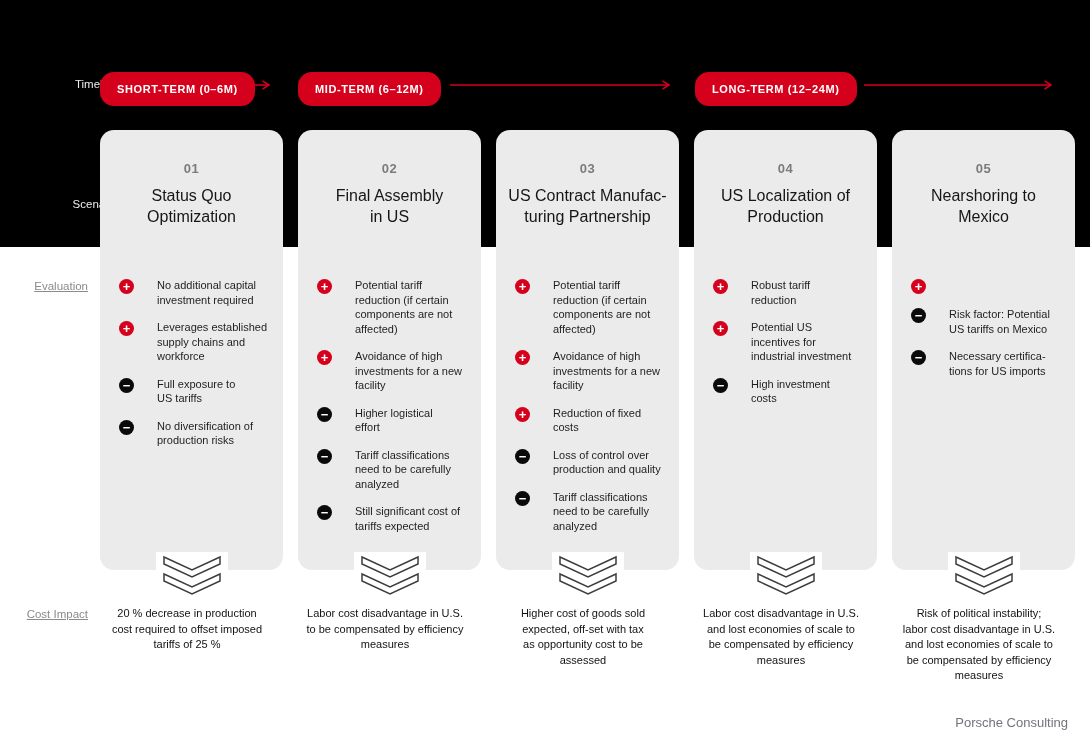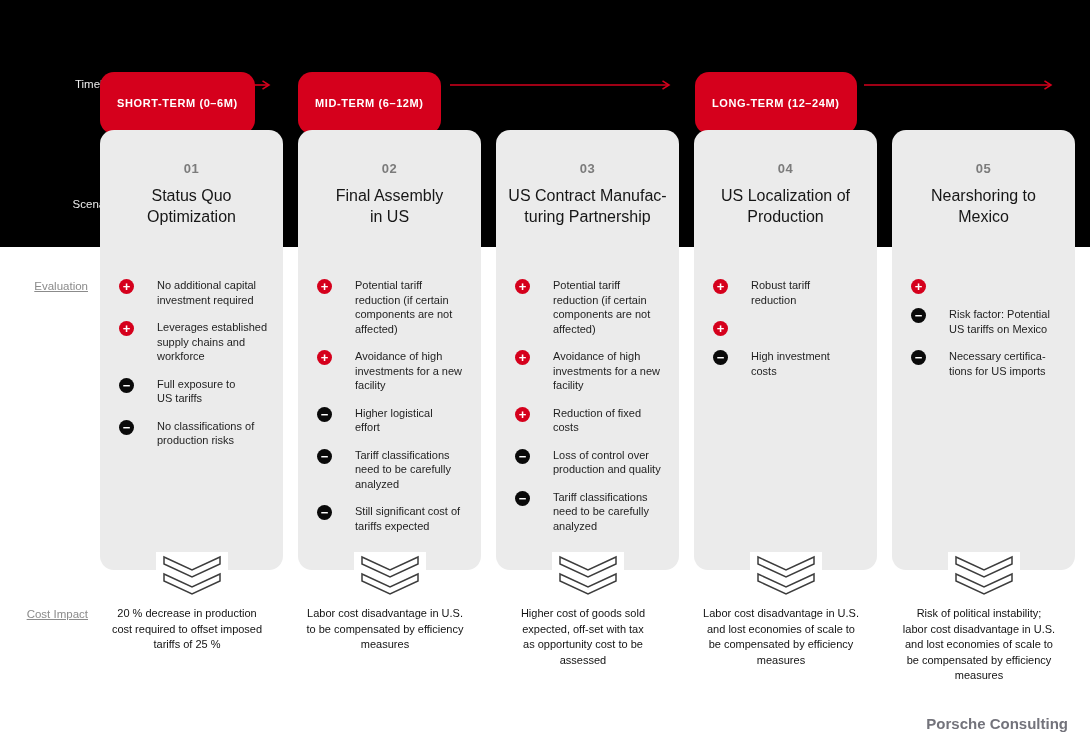--- a/index.html
+++ b/index.html
@@ -6,21 +6,21 @@
   body{
     width:1090px;height:753px;position:relative;overflow:hidden;
     background:#ffffff;font-family:"Liberation Sans",sans-serif;
   }
   .band{position:absolute;left:0;top:0;width:1090px;height:247px;background:#000;}
   .row-label{position:absolute;left:0;width:88px;text-align:right;font-size:11.5px;}
   .row-label.light{color:#ececec;padding-left:30px;}
   .row-label.dark{color:#8b8b8b;text-decoration:underline;}
   .pill{
     position:absolute;top:72px;height:26px;display:inline-flex;align-items:center;
-    padding:18px 17px;background:#d5001c;border-radius:14px;color:#fff;
+    padding:4px 17px;background:#d5001c;border-radius:14px;color:#fff;
     font-size:11px;font-weight:700;letter-spacing:.6px;white-space:nowrap;
   }
   .arrow{position:absolute;top:78px;height:14px;}
   .arrow svg{display:block}
   .card{
     position:absolute;top:130px;width:183px;height:440px;background:#ebebeb;
     border-radius:14px;text-align:center;
   }
   .card-num{padding-top:31px;font-size:13px;font-weight:700;color:#7b7b7b;letter-spacing:.5px;}
   .card-title{margin-top:9px;font-size:16px;font-weight:400;color:#161616;line-height:1.32;white-space:pre-line;}
@@ -36,21 +36,21 @@
   .eval-text{font-size:11px;line-height:1.32;color:#1e1e1e;white-space:pre-line;margin-left:12px;}
   .chev{
     position:absolute;left:50%;transform:translateX(-50%);top:422px;
     width:72px;height:48px;background:#ffffff;
     display:flex;align-items:flex-start;justify-content:center;padding-top:2px;box-sizing:border-box;
   }
   .cost{
     position:absolute;top:606px;width:190px;text-align:center;
     font-size:11px;font-weight:400;line-height:1.42;color:#121212;white-space:pre-line;
   }
-  .credit{position:absolute;top:715px;right:22px;font-size:15px;font-weight:700;color:#73737b;}
+  .credit{position:absolute;top:715px;right:22px;font-size:13px;font-weight:400;color:#73737b;}
 </style>
 </head>
 <body>
 
 <div class="band"></div>
 
 <div class="row-label light" style="top:78px">Timeline</div>
 <div class="row-label light" style="top:198px">Scenario</div>
 <div class="row-label dark" style="top:280px">Evaluation</div>
 <div class="row-label dark" style="top:608px">Cost Impact</div>
@@ -93,21 +93,21 @@
 supply chains and
 workforce</span>
       </div>
     <div class="eval-item">
         <span class="dot minus">−</span>
         <span class="eval-text">Full exposure to
 US tariffs</span>
       </div>
     <div class="eval-item">
         <span class="dot minus">−</span>
-        <span class="eval-text">No classifications of
+        <span class="eval-text">No diversification of
 production risks</span>
       </div>
   </div>
   <div class="chev">
     <svg width="62" height="44" viewBox="0 0 62 44">
         <path d="M3 3 L31 16 L59 3 L59 10 L31 23 L3 10 Z" fill="#fff" stroke="#3d3d3d" stroke-width="1.5"></path>
         <path d="M3 20 L31 33 L59 20 L59 27 L31 40 L3 27 Z" fill="#fff" stroke="#3d3d3d" stroke-width="1.5"></path>
       </svg>
   </div>
 </div>
@@ -203,20 +203,23 @@
   <div class="card-title">US Localization of
 Production</div>
   <div class="eval-list">
     <div class="eval-item">
         <span class="dot plus">+</span>
         <span class="eval-text">Robust tariff
 reduction</span>
       </div>
     <div class="eval-item">
         <span class="dot plus">+</span>
+        <span class="eval-text">Potential US
+incentives for
+industrial investment</span>
       </div>
     <div class="eval-item">
         <span class="dot minus">−</span>
         <span class="eval-text">High investment
 costs</span>
       </div>
   </div>
   <div class="chev">
     <svg width="62" height="44" viewBox="0 0 62 44">
         <path d="M3 3 L31 16 L59 3 L59 10 L31 23 L3 10 Z" fill="#fff" stroke="#3d3d3d" stroke-width="1.5"></path>

